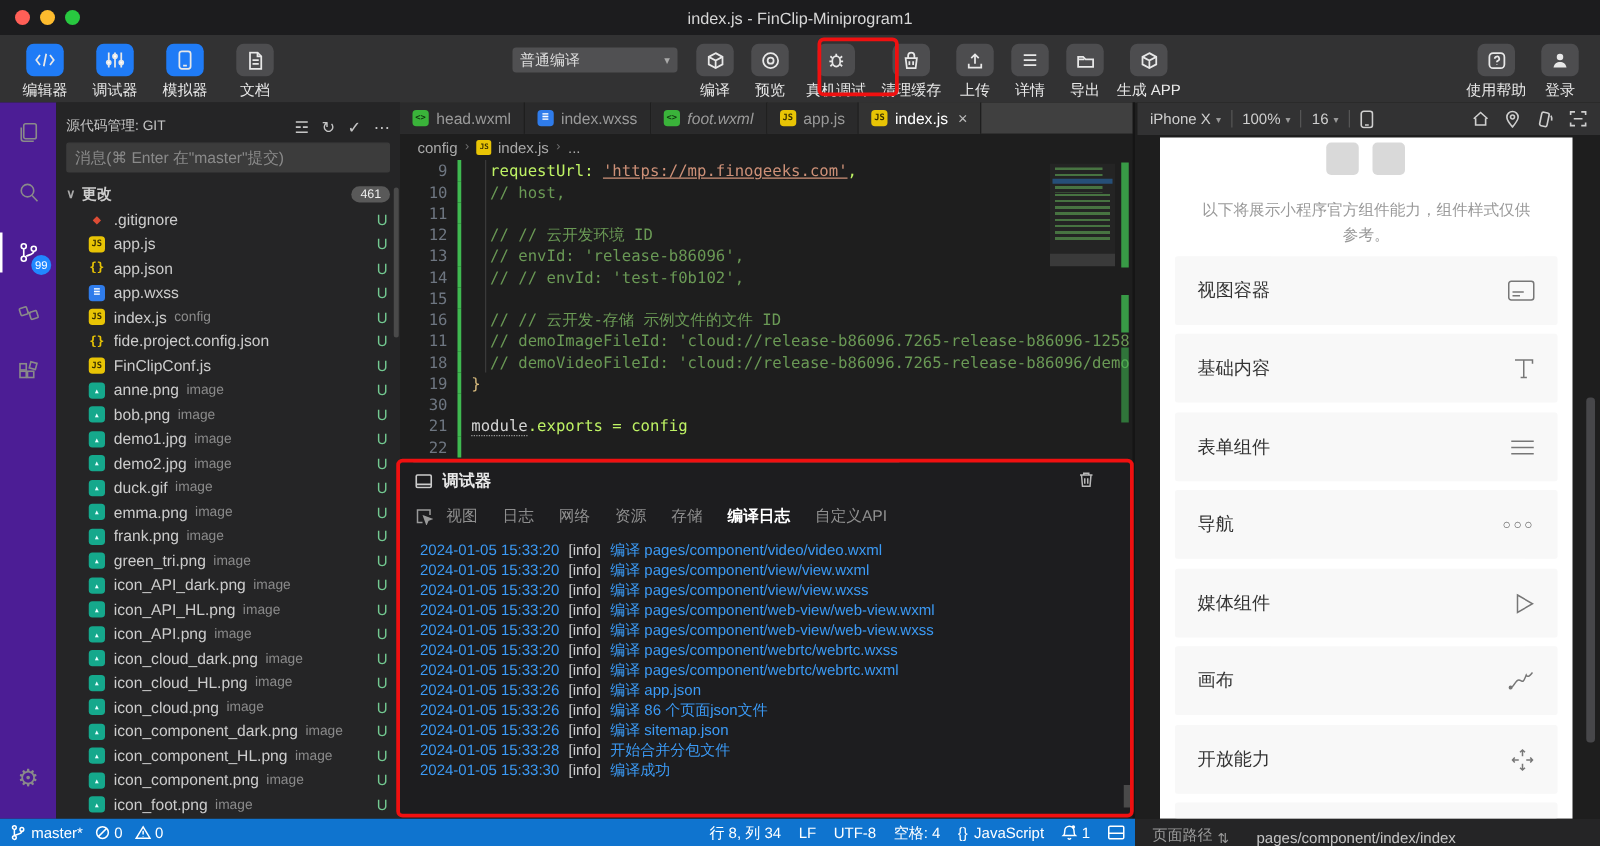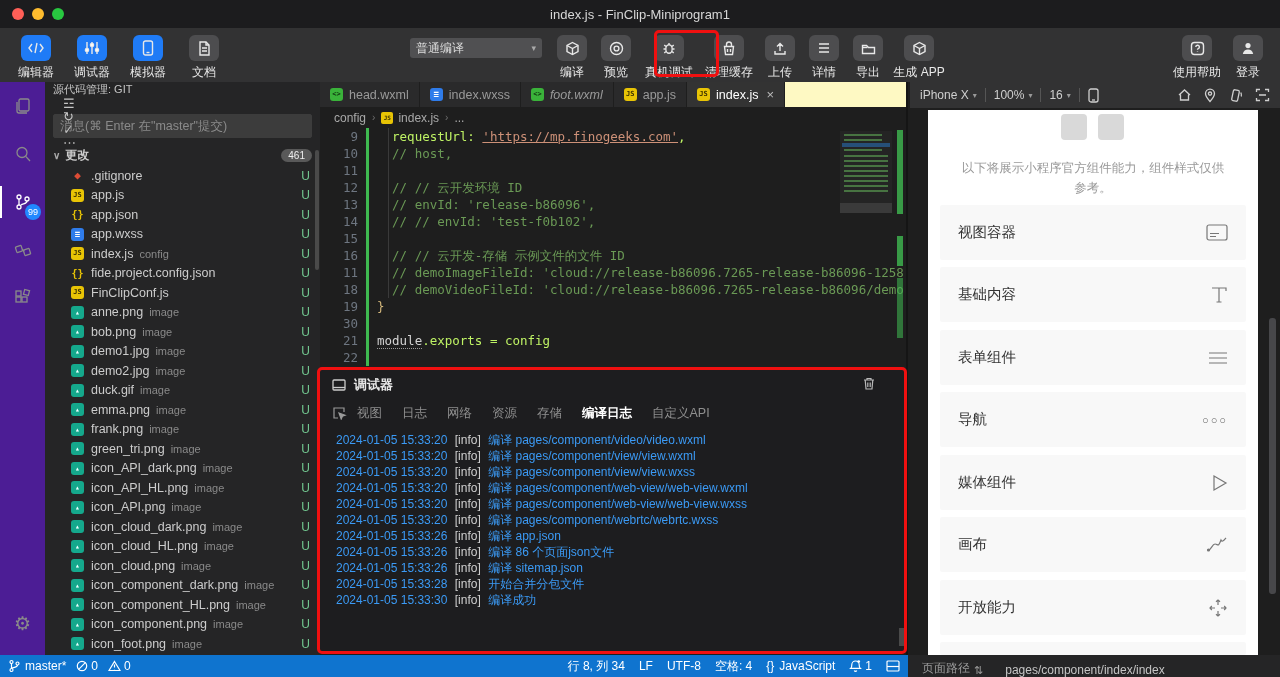--- a/index.html
+++ b/index.html
@@ -34,21 +34,21 @@
   .act-item{width:45px;height:48px;display:flex;align-items:center;justify-content:center;position:relative;cursor:pointer;color:#8a8a8a;}
   .act-item svg{stroke:#8a8a8a;fill:none;stroke-width:1.3;}
   .act-item.active svg{stroke:#fff;}
   .act-item.active::before{content:"";position:absolute;left:0;top:8px;bottom:8px;width:2px;background:#fff;}
   #scm-badge{position:absolute;right:4px;bottom:6px;background:#2188ff;color:#fff;font-size:9px;
     min-width:16px;height:16px;border-radius:8px;display:flex;align-items:center;justify-content:center;padding:0 3px;}
   #act-gear{position:absolute;left:0;bottom:8px;}
 
   
   #sidepanel{left:45px;top:82px;width:275px;height:573px;background:#252526;overflow:hidden;}
-  #scm-head{display:flex;align-items:flex-start;height:26px;padding:0 8px;font-size:11px;color:#c5c5c5;flex-direction:column;}
+  #scm-head{display:flex;align-items:flex-end;height:26px;padding:0 8px;font-size:11px;color:#c5c5c5;}
   #scm-head .sp{flex:1}
   #scm-head .hic{margin-left:10px;color:#c5c5c5;font-size:13px;cursor:pointer;line-height:1;}
   #scm-msg{margin:6px 8px;height:24px;background:#3c3c3c;border:1px solid #3c3c3c;border-radius:2px;
     font-size:12.5px;color:#8a8a8a;display:flex;align-items:center;padding:0 6px;cursor:text;white-space:nowrap;overflow:hidden;}
   #changes-row{display:flex;align-items:center;height:22px;padding:0 8px;font-size:12px;font-weight:700;color:#ccc;cursor:pointer;}
   #changes-row .chev{font-size:10px;margin-right:5px;color:#aaa;}
   #changes-badge{margin-left:auto;background:#595959;color:#efefef;font-weight:400;font-size:10px;border-radius:9px;padding:1px 7px;}
   #filelist{position:relative;}
   .frow{display:flex;align-items:center;height:19.5px;padding:0 10px 0 26px;font-size:12.5px;color:#cccccc;cursor:pointer;white-space:nowrap;}
   .ficon{flex:0 0 13px;width:13px;height:13px;border-radius:3px;margin-right:7px;text-align:center;
@@ -58,21 +58,21 @@
   .ficon.wxss{background:#2f7ceb;color:#fff;font-size:9px;} .ficon.wxss::before{content:"≡"}
   .ficon.wxml{background:#3ab33a;color:#103410;font-size:7px;} .ficon.wxml::before{content:"<>"}
   .ficon.image{background:#15a88c;color:#eaffff;font-size:8px;} .ficon.image::before{content:"▴"}
   .ficon.git{color:#dd4c35;font-size:11px;line-height:13px;}   .ficon.git::before{content:"◆"}
   .ftag{color:#8a8a8a;font-size:11px;margin-left:6px;}
   .fstatus{margin-left:auto;color:#73c991;font-size:12px;}
   #scm-scroll{position:absolute;right:1px;top:68px;width:4px;height:120px;background:#4a4a4a;border-radius:2px;}
 
   
   #editorcol{left:320px;top:82px;width:588px;height:573px;background:#1e1e1e;border-right:2px solid #151515;}
-  #tabbar{display:flex;height:25px;background:#fef9c3;}
+  #tabbar{display:flex;height:25px;background:#404040;}
   .tab{display:flex;align-items:center;padding:0 10px;font-size:12.5px;color:#9a9a9a;background:#2a2a2b;
     border-right:1px solid #1e1e1e;cursor:pointer;white-space:nowrap;}
   .tab.active{background:#333333;color:#fff;}
   .tab.preview .tname{font-style:italic;}
   .ticon{width:13px;height:13px;border-radius:3px;margin-right:6px;text-align:center;font:700 7px/13px "DejaVu Sans Mono",monospace;}
   .tab .close{margin-left:8px;color:#bbb;font-size:13px;}
   #breadcrumb{display:flex;align-items:center;height:21px;padding-left:14px;font-size:12px;color:#a9a9a9;background:#1e1e1e;}
   #breadcrumb .sep{margin:0 6px;color:#707070;font-size:10px;}
   #breadcrumb .bicon{width:12px;height:12px;border-radius:2px;background:#e8c405;color:#3a3000;
     font:700 6px/12px "DejaVu Sans Mono",monospace;text-align:center;margin-right:5px;display:inline-block;}
@@ -663,20 +663,25 @@
           <span class="log-lv">[info]</span>
           <span class="log-m">编译 pages/component/web-view/web-view.wxss</span>
         </div>
 
         <div class="logrow">
           <span class="log-t">2024-01-05 15:33:20</span>
           <span class="log-lv">[info]</span>
           <span class="log-m">编译 pages/component/webrtc/webrtc.wxss</span>
         </div>
 
+        <div class="logrow">
+          <span class="log-t">2024-01-05 15:33:20</span>
+          <span class="log-lv">[info]</span>
+          <span class="log-m">编译 pages/component/webrtc/webrtc.wxml</span>
+        </div>
 
         <div class="logrow">
           <span class="log-t">2024-01-05 15:33:26</span>
           <span class="log-lv">[info]</span>
           <span class="log-m">编译 app.json</span>
         </div>
 
         <div class="logrow">
           <span class="log-t">2024-01-05 15:33:26</span>
           <span class="log-lv">[info]</span>

